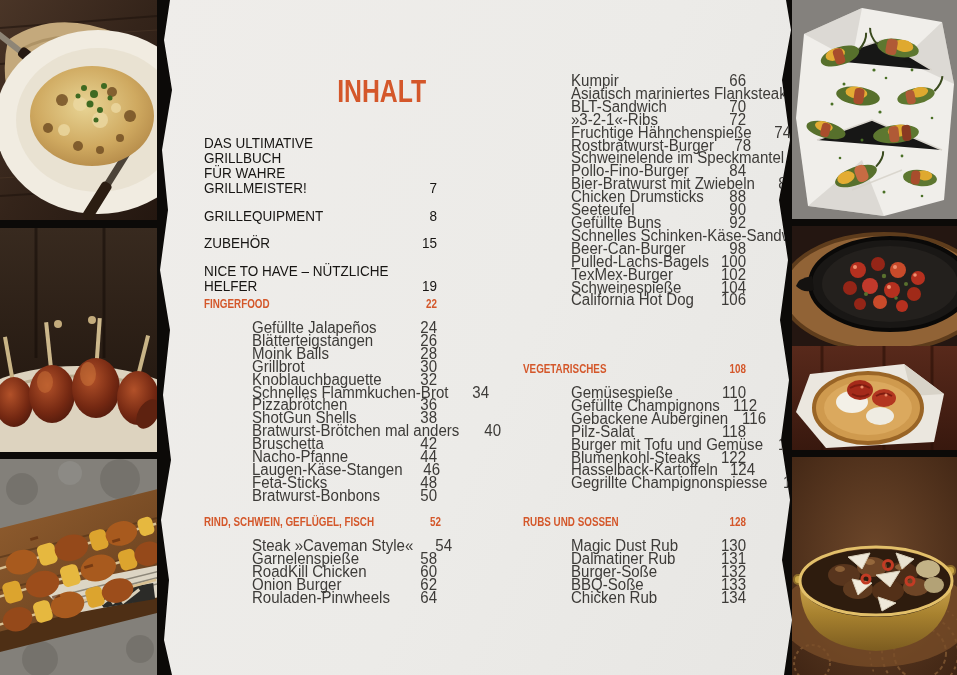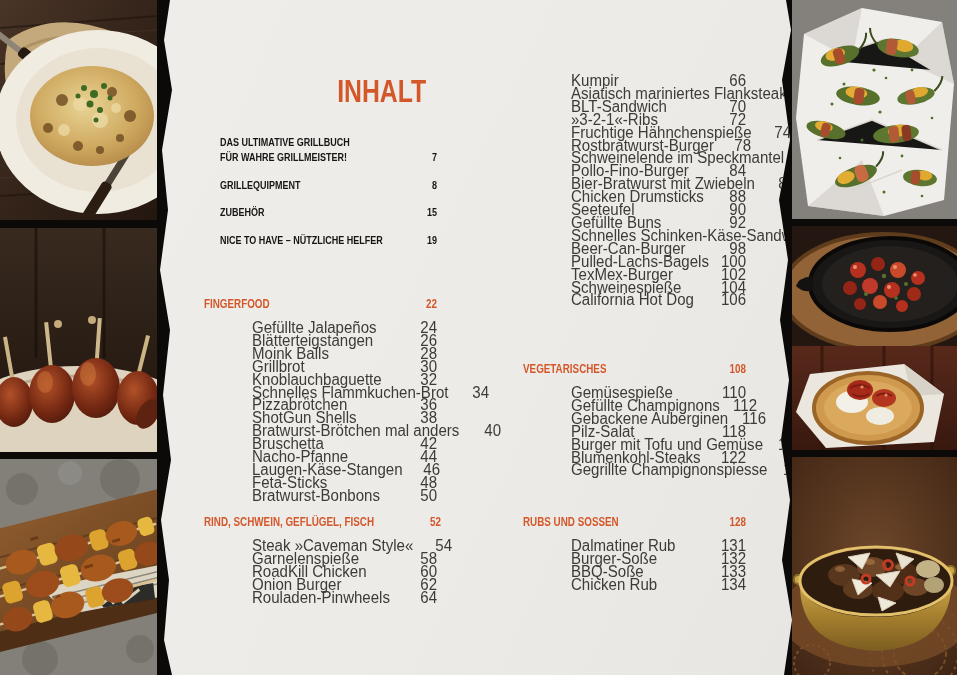--- a/index.html
+++ b/index.html
@@ -50,21 +50,21 @@
   .abs-block{position:absolute;left:0;right:0;}
   #front-matter{top:135px;}
   #sec0{top:295px;}
   #sec1{top:513px;}
   #col2-items{top:75px;}
   #sec2{top:360px;}
   #sec3{top:513px;}
 
   .row{display:flex;justify-content:space-between;align-items:flex-end;}
 
-  .front-row{margin-bottom:12.5px;color:#171513;font-weight:700;font-size:10px;line-height:15px;margin-left:16px;}
+  .front-row{margin-bottom:12.5px;color:#171513;font-weight:400;font-size:15px;line-height:15px;}
   .front-row .lbl{white-space:pre-line;transform:scaleX(.9);transform-origin:0 100%;}
   .front-row .num{transform:scaleX(.9);transform-origin:100% 100%;min-width:26px;text-align:right;}
 
   .section-head{color:#d4572a;font-weight:700;font-size:12px;line-height:18px;margin-bottom:9px;}
   .section-head .lbl{transform:scaleX(.82);transform-origin:0 100%;white-space:nowrap;}
   .section-head .num{transform:scaleX(.82);transform-origin:100% 100%;min-width:30px;text-align:right;}
 
   .item-row{color:#3d3b38;font-size:16px;line-height:12.9px;margin-left:48px;}
   .item-row .lbl{transform:scaleX(.94);transform-origin:0 100%;white-space:nowrap;}
   .item-row .num{min-width:28px;text-align:right;transform:scaleX(.94);transform-origin:100% 100%;}
@@ -685,30 +685,38 @@
         </div>
         <div class="row item-row">
           <span class="lbl">Burger mit Tofu und Gemüse</span>
           <span class="num">120</span>
         </div>
         <div class="row item-row">
           <span class="lbl">Blumenkohl-Steaks</span>
           <span class="num">122</span>
         </div>
         <div class="row item-row">
+          <span class="lbl">Hasselback-Kartoffeln</span>
+          <span class="num">124</span>
+        </div>
+        <div class="row item-row">
           <span class="lbl">Gegrillte Champignonspiesse</span>
           <span class="num">126</span>
         </div>
       </div>
     <div class="abs-block" id="sec3">
         <div class="row section-head">
           <span class="lbl">RUBS UND SOSSEN</span>
           <span class="num">128</span>
         </div>
         <div class="row item-row">
+          <span class="lbl">Magic Dust Rub</span>
+          <span class="num">130</span>
+        </div>
+        <div class="row item-row">
           <span class="lbl">Dalmatiner Rub</span>
           <span class="num">131</span>
         </div>
         <div class="row item-row">
           <span class="lbl">Burger-Soße</span>
           <span class="num">132</span>
         </div>
         <div class="row item-row">
           <span class="lbl">BBQ-Soße</span>
           <span class="num">133</span>

